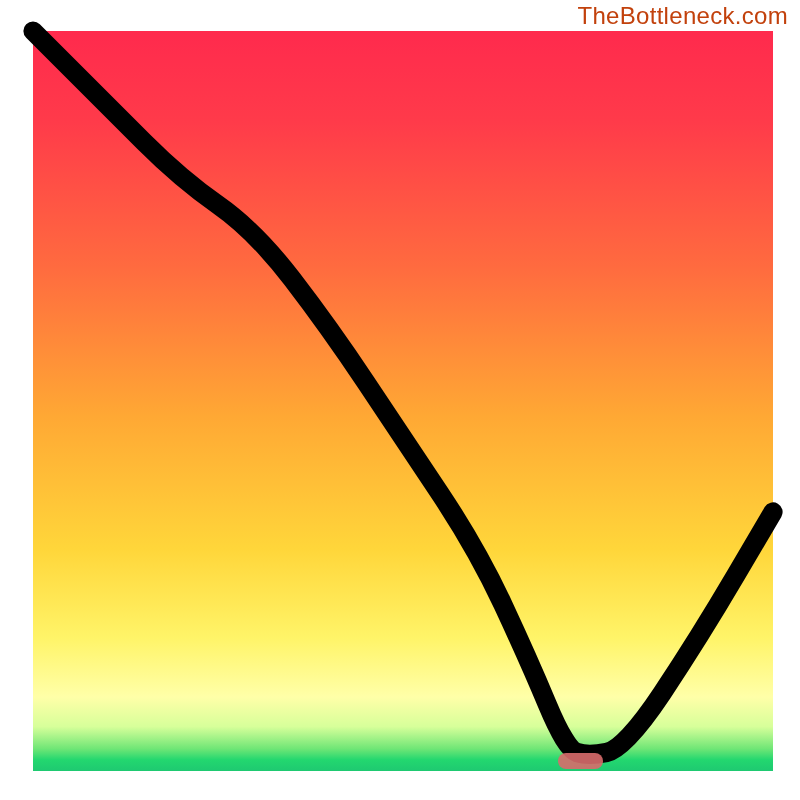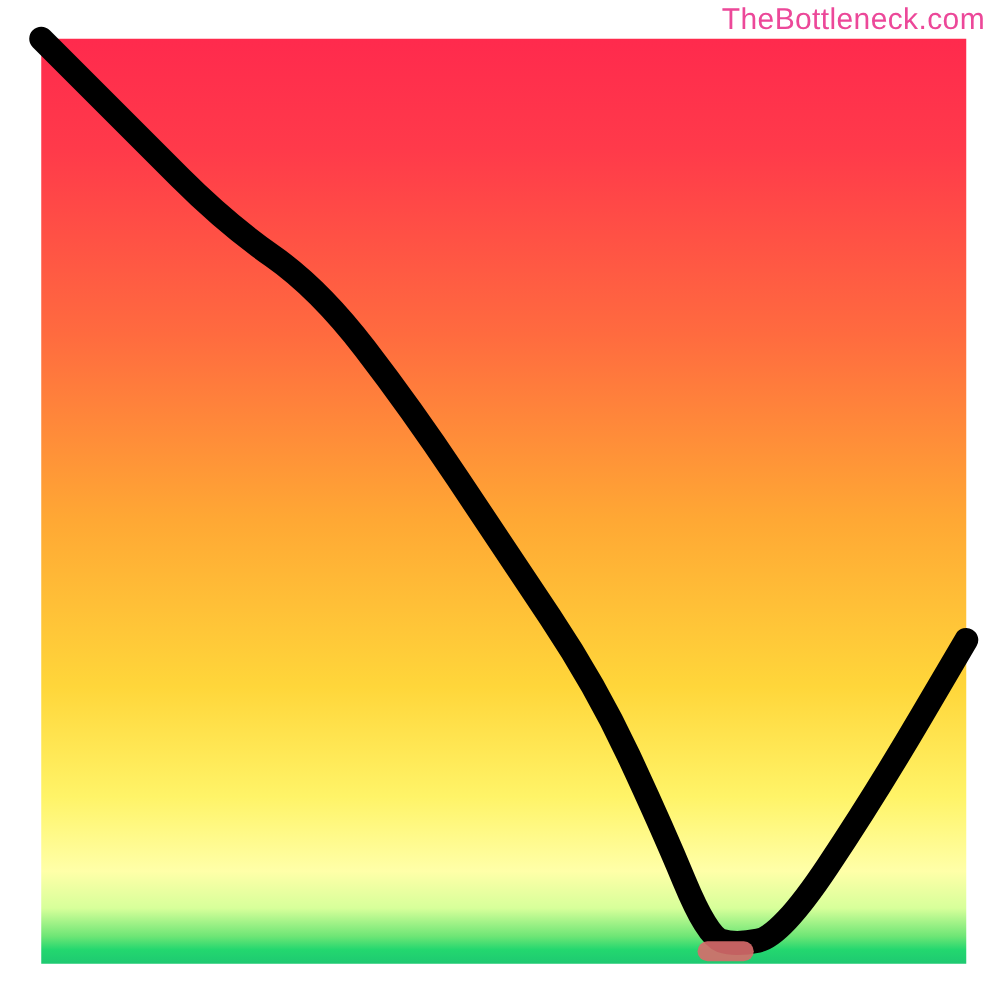--- a/index.html
+++ b/index.html
@@ -13,21 +13,21 @@
   }
   .stage {
     position: relative;
     width: 800px;
     height: 800px;
   }
   .watermark {
     position: absolute;
     top: 2px;
     right: 12px;
-    color: #ec4899;
+    color: #c2410c;
     font-size: 24px;
     font-weight: 500;
     letter-spacing: 0.3px;
     z-index: 10;
   }
   
   .plot {
     position: absolute;
     left: 33px;
     top: 31px;

